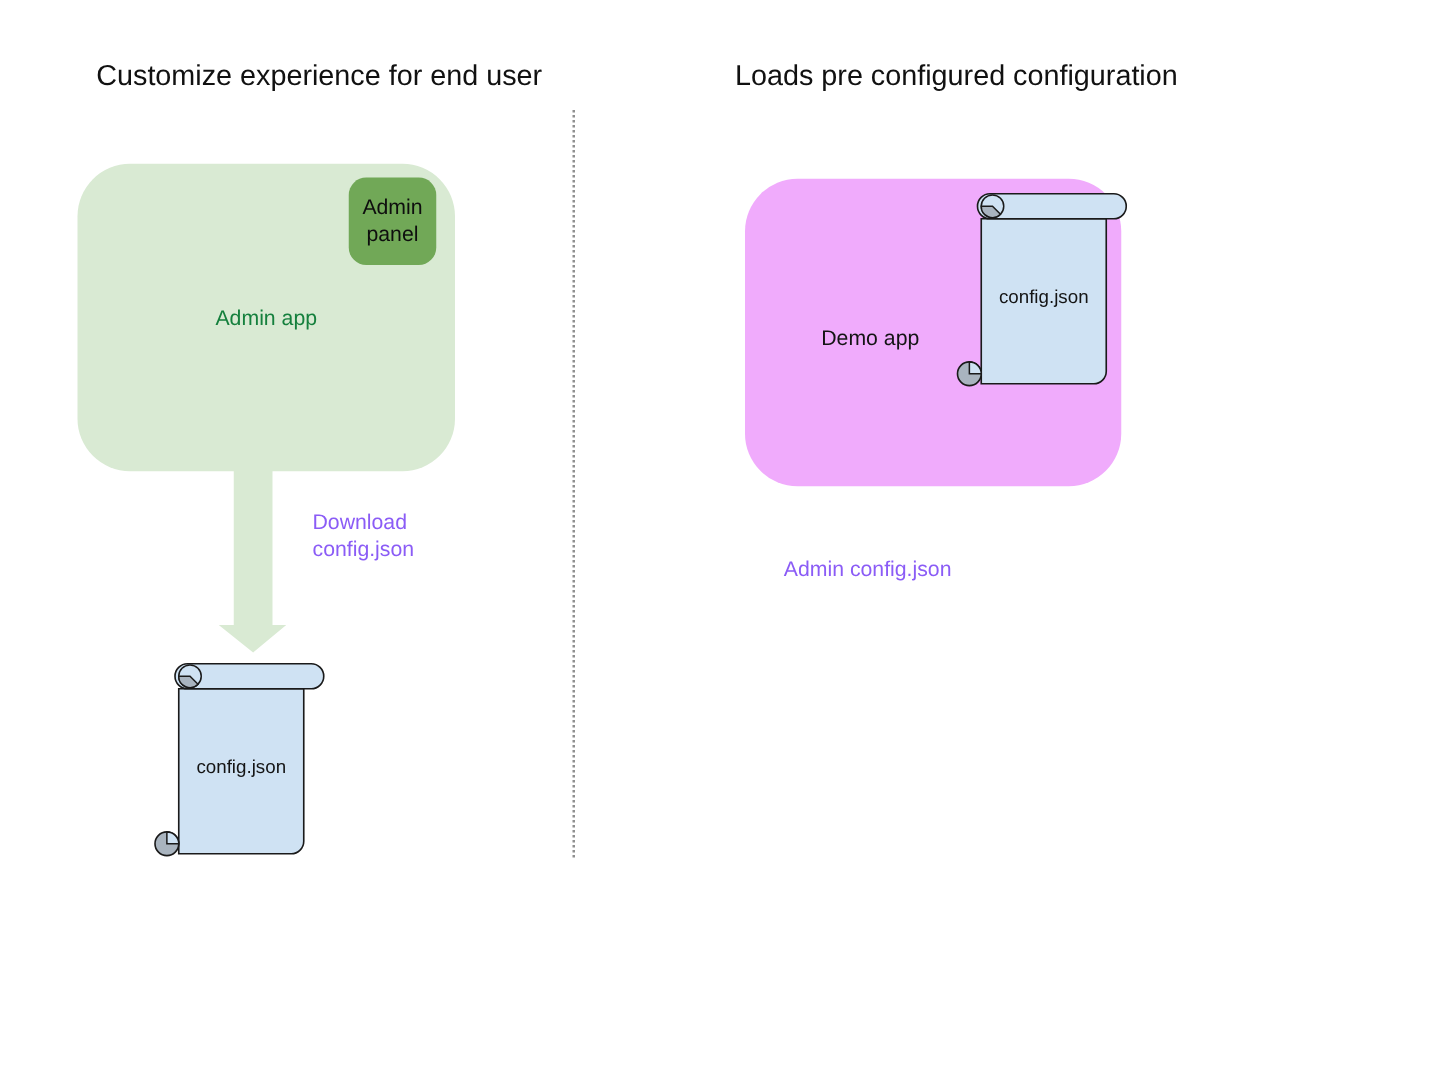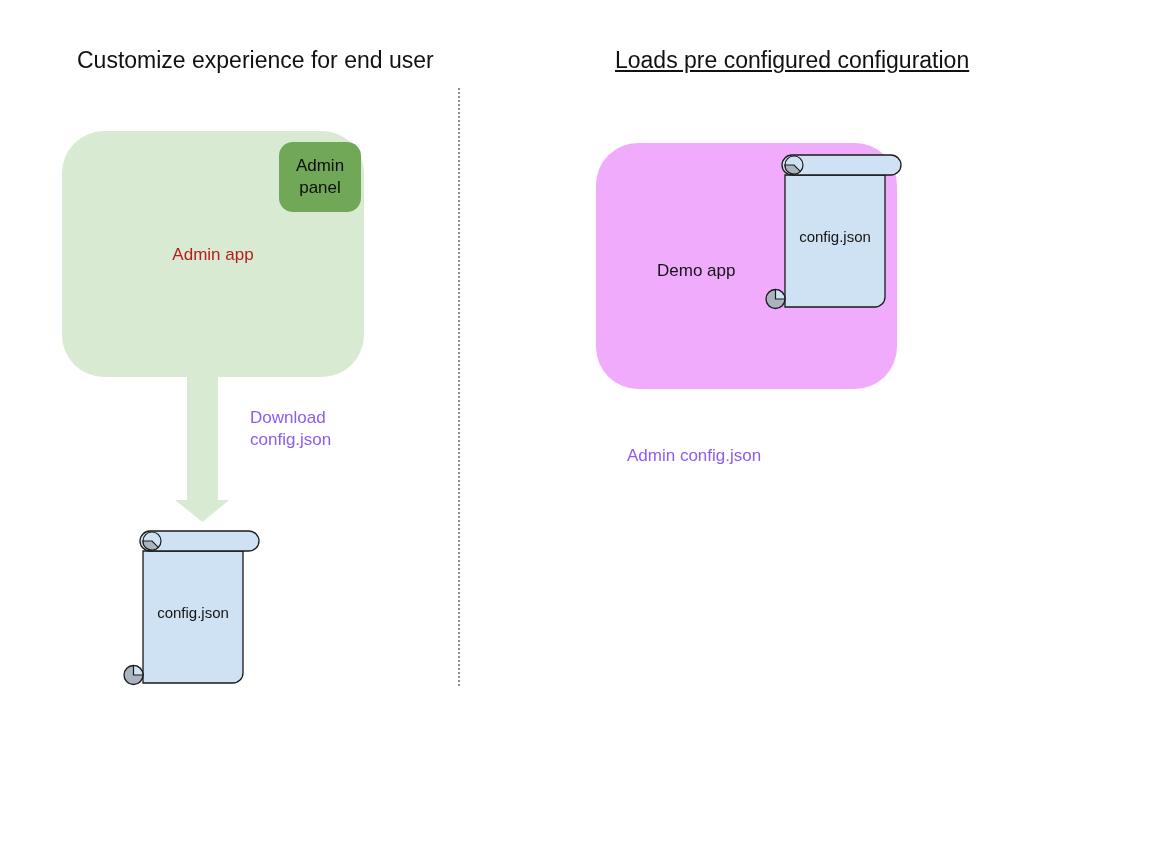--- a/index.html
+++ b/index.html
@@ -5,44 +5,44 @@
   html,body{margin:0;padding:0;}
   body{
     width:1152px;height:864px;position:relative;overflow:hidden;
     background:#ffffff;
     font-family:"Liberation Sans", sans-serif;
     color:#141414;
   }
   .abs{position:absolute;}
   .title{font-size:23px;line-height:20px;color:#111;}
   .title-left{left:77px;top:50px;}
-  .title-right{left:615px;top:50px;text-decoration:underline;}
+  .title-right{left:588px;top:50px;}
 
   .divider{
     left:458px;top:88px;height:598px;width:0;
     border-left:2px dotted #909090;
   }
 
   .app-box{
     border-radius:42px;
     display:flex;align-items:center;justify-content:center;
   }
   .admin-app{
     left:62px;top:131px;width:302px;height:246px;
     background:#d9ead3;
   }
   .demo-app{
     left:596px;top:143px;width:301px;height:246px;
     background:#f0abfc;
   }
-  .app-label{font-size:17px;line-height:21px;color:#b91c1c;}
+  .app-label{font-size:17px;line-height:21px;color:#15803d;}
   .demo-label{position:absolute;left:61px;top:117px;font-size:17px;line-height:21px;}
 
   .admin-panel{
-    position:absolute;left:217px;top:11px;width:82px;height:70px;
+    position:absolute;left:217px;top:11px;width:70px;height:70px;
     background:#71a857;border-radius:14px;
     display:flex;align-items:center;justify-content:center;
     text-align:center;
   }
   .admin-panel .panel-label{font-size:17px;line-height:22px;color:#0e0e0e;}
 
   .arrow-svg{left:170px;top:376px;}
   .caption{font-size:17px;line-height:22px;color:#8b5cf6;}
   .download-caption{left:250px;top:407px;width:110px;}
   .loads-caption{left:627px;top:445px;white-space:nowrap;}

